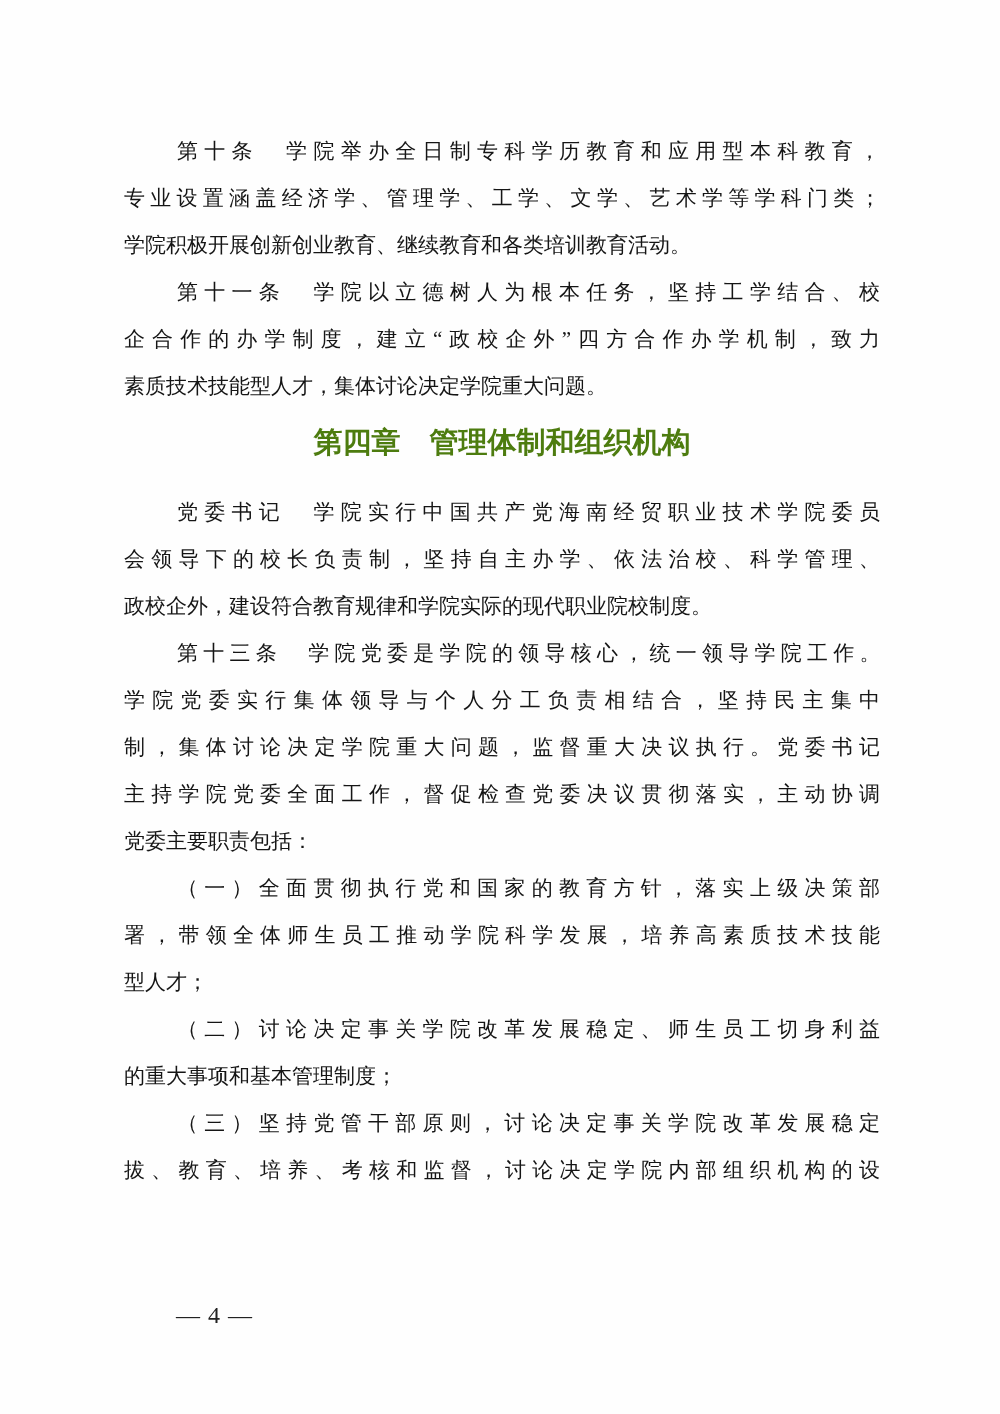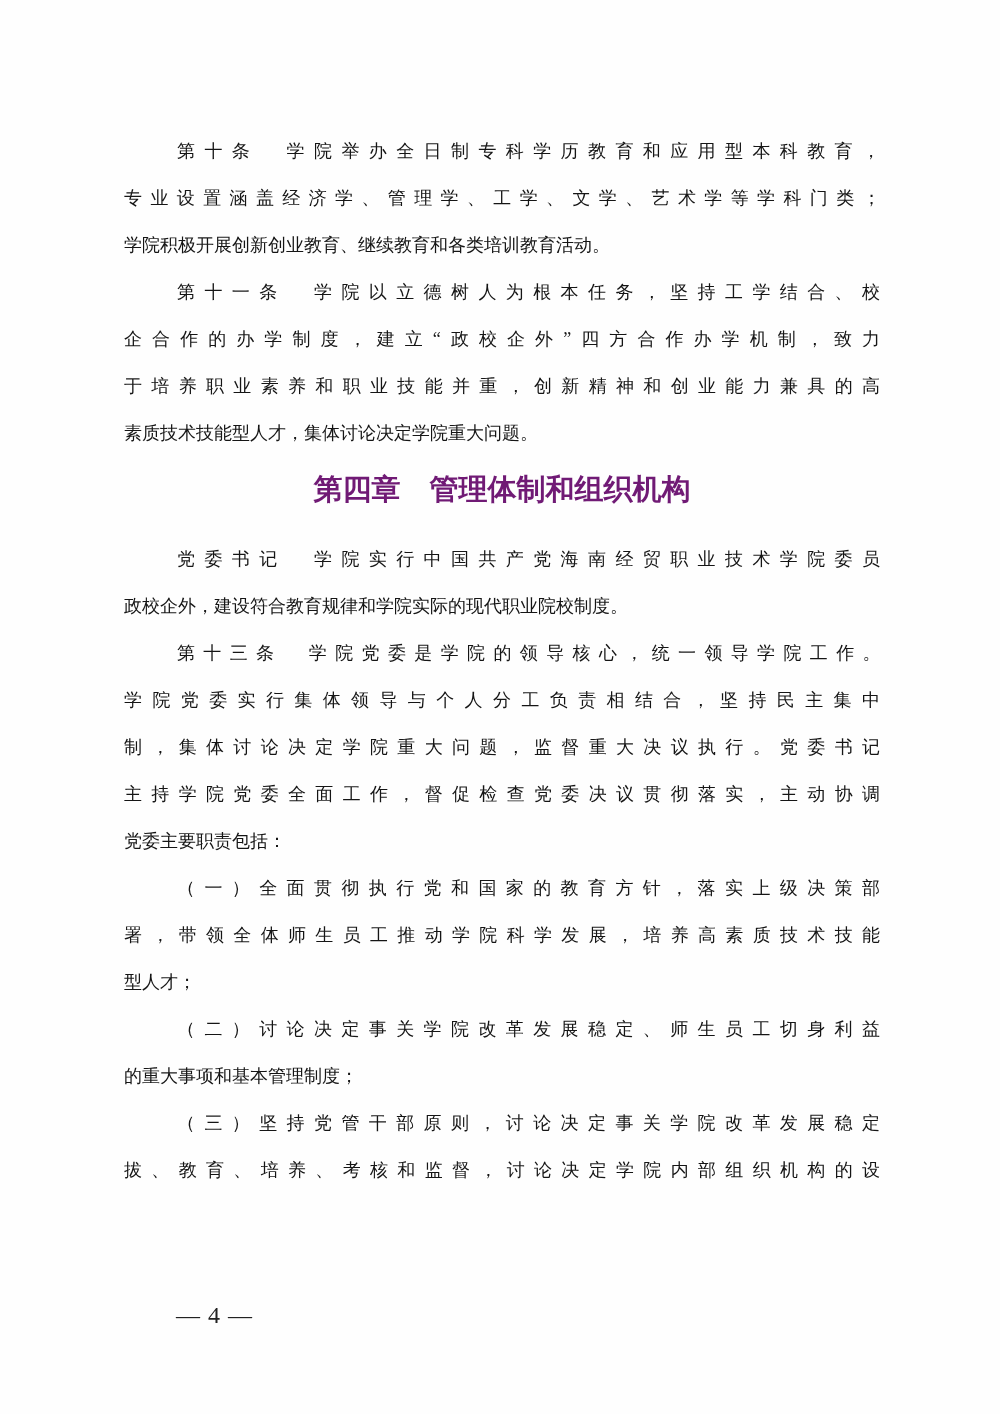--- a/index.html
+++ b/index.html
@@ -21,21 +21,21 @@
     inset: 0;
     background: #fefefe;
   }
   .text-column {
     position: absolute;
     left: 124px;
     top: 128px;
     width: 756px;
   }
   .ln {
-    font-size: 18px;
+    font-size: 21px;
     line-height: 47px;
     height: 47px;
     letter-spacing: 0;
   }
   
   .j {
     text-align: justify;
     text-align-last: justify;
     text-justify: distribute;
     text-justify: inter-character;
@@ -53,21 +53,21 @@
   .n29 {
     letter-spacing: -0.6px;
   }
   .chapter {
     font-family: "Liberation Sans", "DejaVu Sans", sans-serif;
     font-weight: bold;
     font-size: 29px;
     line-height: 40px;
     margin: 12px 0 27px 0;
     text-align: center;
-    color: #701a75;
+    color: #4d7c0f;
   }
   .pageno {
     position: absolute;
     left: 176px;
     top: 1301px;
     font-size: 24px;
     line-height: 28px;
     color: #222222;
     letter-spacing: 1px;
   }
@@ -77,26 +77,26 @@
 
 <div class="page">
   <div class="text-column">
 
     <div class="ln j ind">第十条　学院举办全日制专科学历教育和应用型本科教育，</div>
     <div class="ln j n29">专业设置涵盖经济学、管理学、工学、文学、艺术学等学科门类；</div>
     <div class="ln last">学院积极开展创新创业教育、继续教育和各类培训教育活动。</div>
 
     <div class="ln j ind">第十一条　学院以立德树人为根本任务，坚持工学结合、校</div>
     <div class="ln j">企合作的办学制度，建立“政校企外”四方合作办学机制，致力</div>
-    <div class="ln j">于培养职业素养和职业技能并重，创新精神和创业能力兼具的高</div>
     <div class="ln last">素质技术技能型人才，集体讨论决定学院重大问题。</div>
 
     <div class="chapter">第四章　管理体制和组织机构</div>
 
     <div class="ln j ind">党委书记　学院实行中国共产党海南经贸职业技术学院委员</div>
+    <div class="ln j">会领导下的校长负责制，坚持自主办学、依法治校、科学管理、</div>
     <div class="ln last">政校企外，建设符合教育规律和学院实际的现代职业院校制度。</div>
 
     <div class="ln j ind n29">第十三条　学院党委是学院的领导核心，统一领导学院工作。</div>
     <div class="ln j">学院党委实行集体领导与个人分工负责相结合，坚持民主集中</div>
     <div class="ln j">制，集体讨论决定学院重大问题，监督重大决议执行。党委书记</div>
     <div class="ln j">主持学院党委全面工作，督促检查党委决议贯彻落实，主动协调</div>
     <div class="ln last">党委主要职责包括：</div>
 
     <div class="ln j ind">（一）全面贯彻执行党和国家的教育方针，落实上级决策部</div>
     <div class="ln j">署，带领全体师生员工推动学院科学发展，培养高素质技术技能</div>

